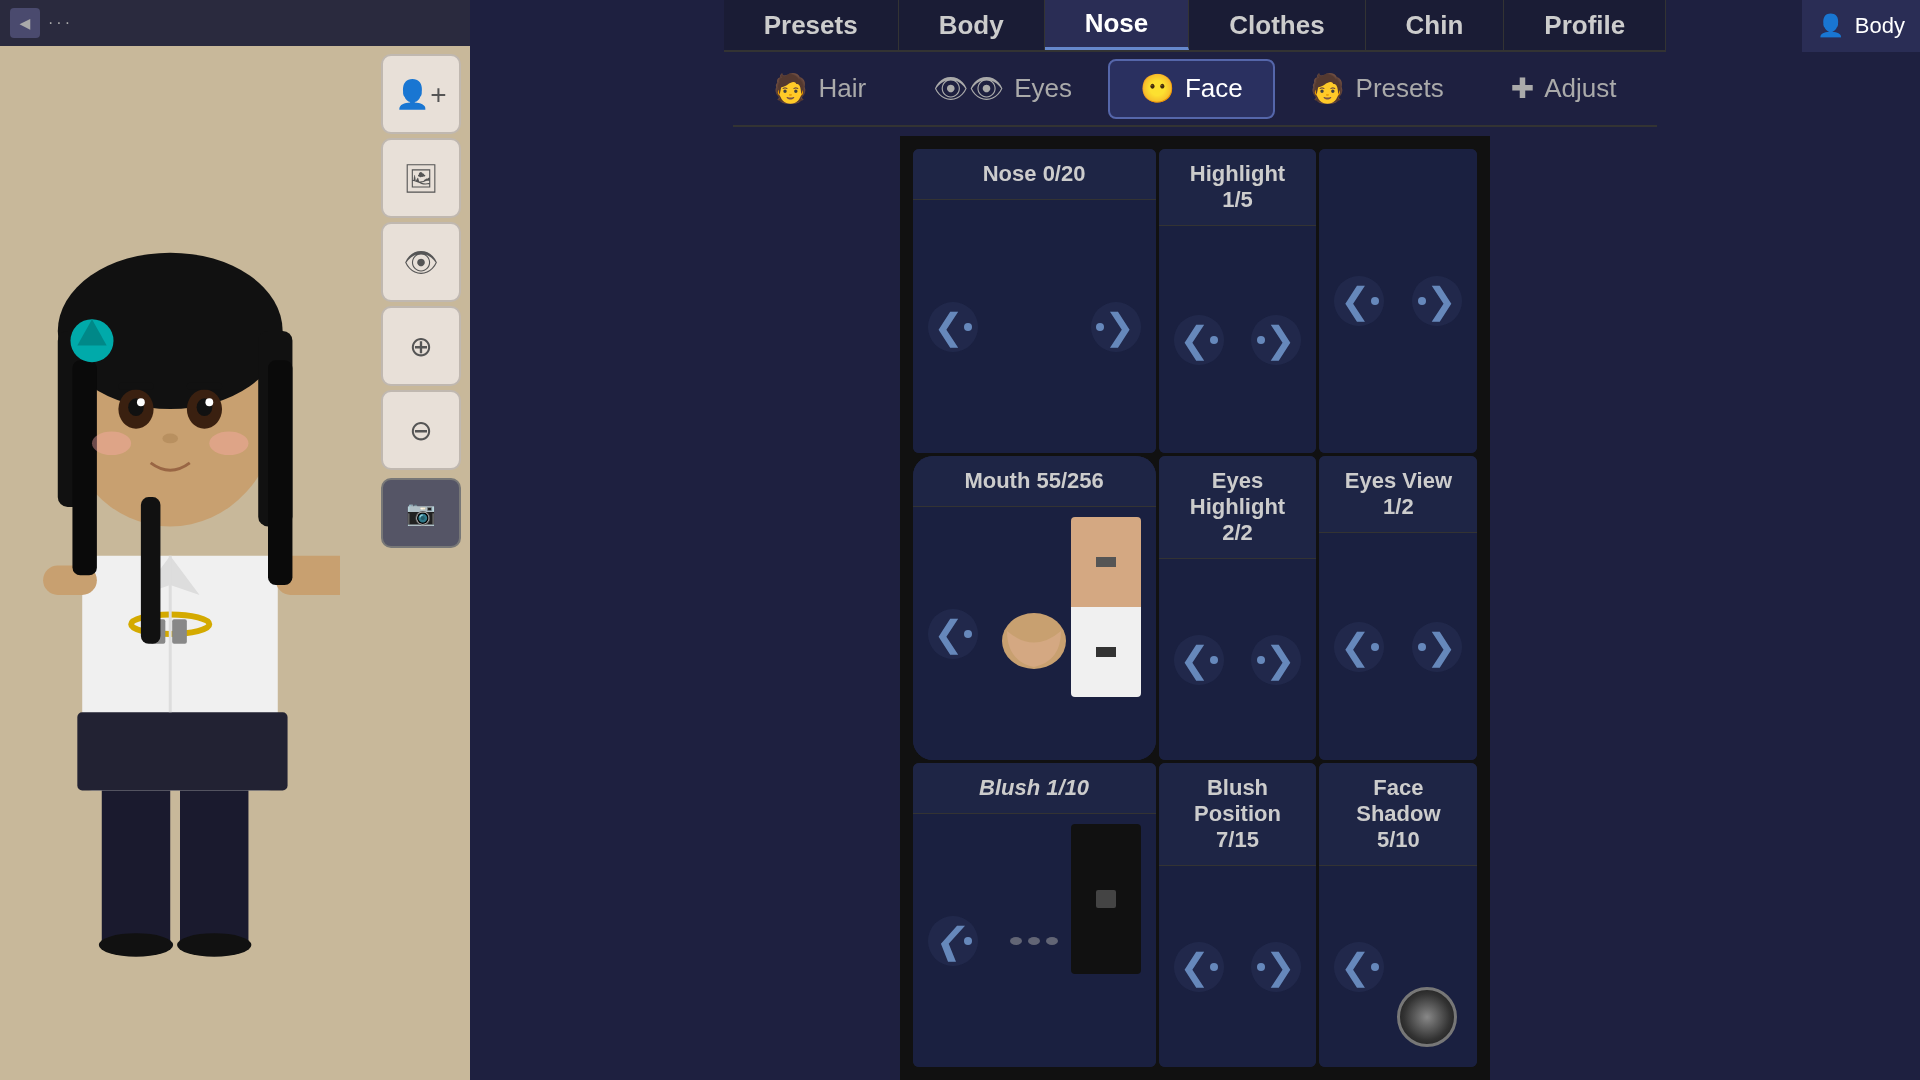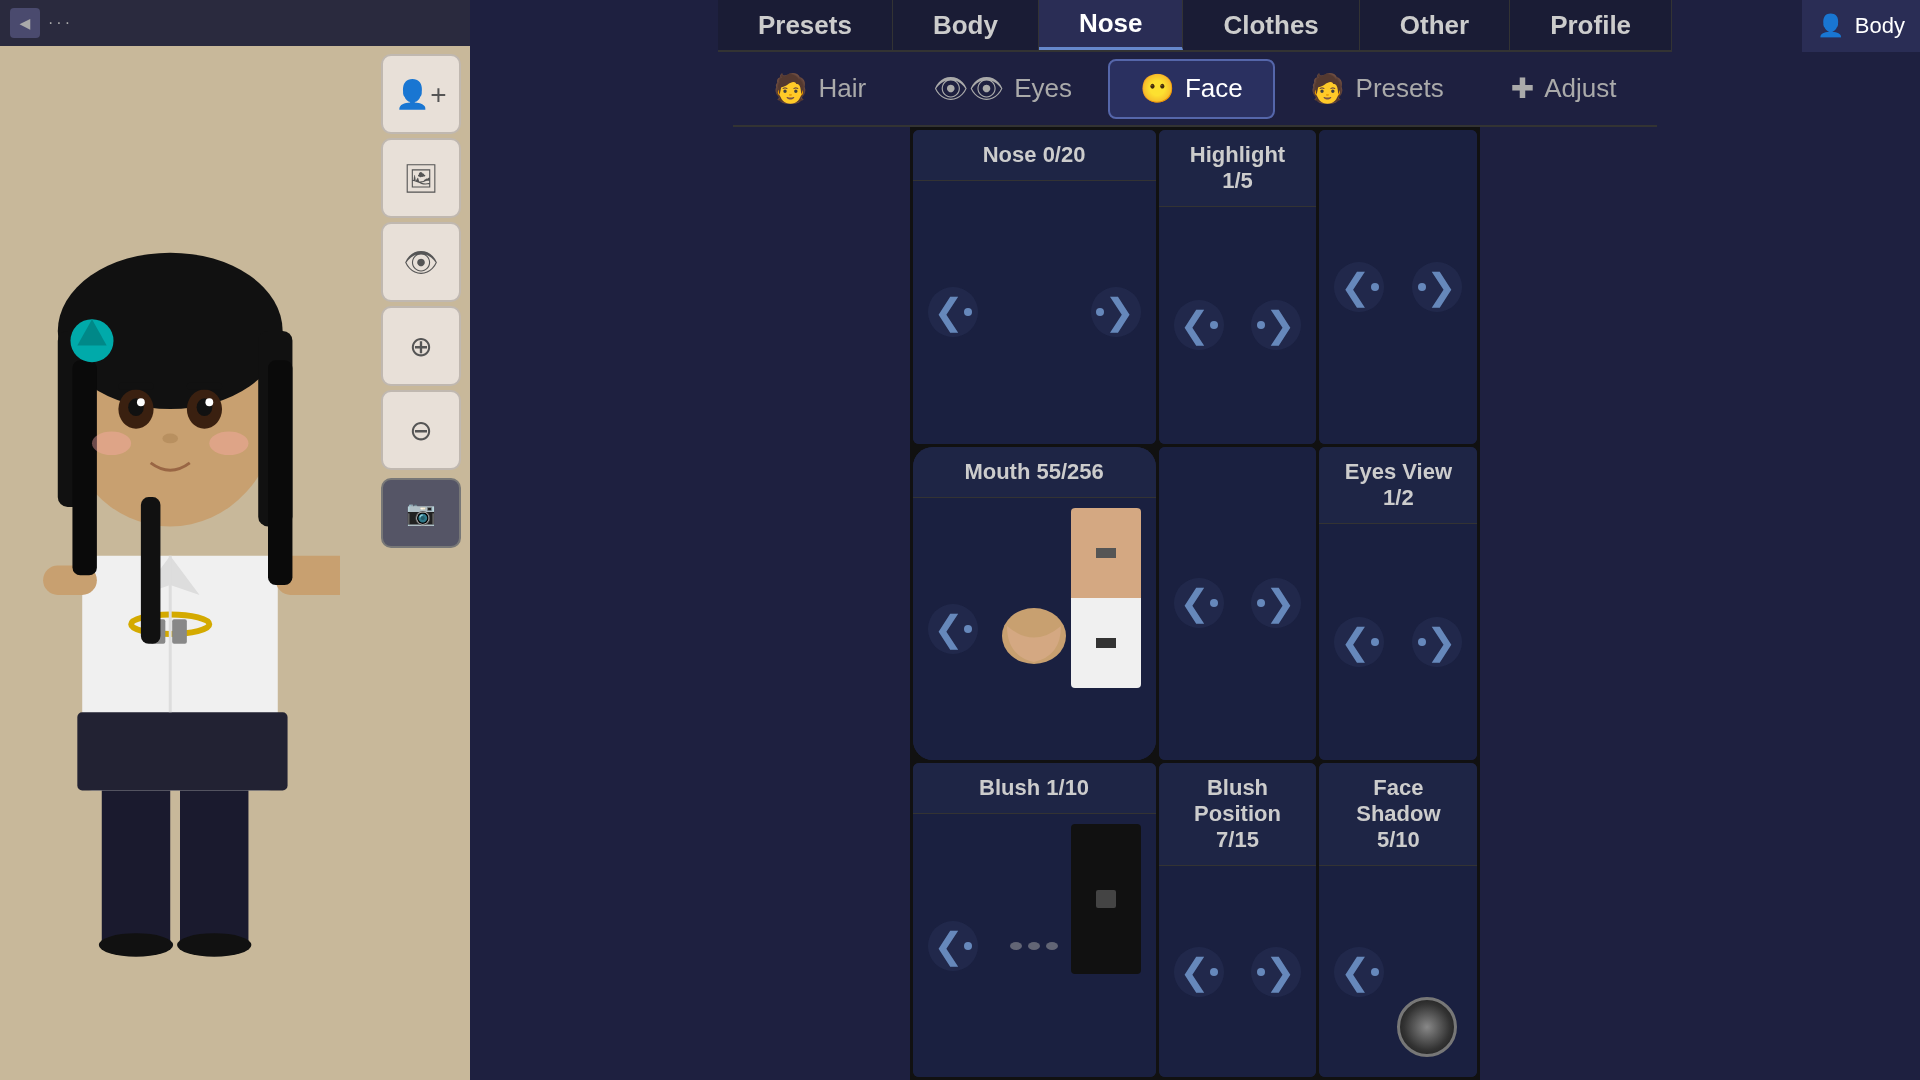--- a/index.html
+++ b/index.html
@@ -180,22 +180,23 @@
       font-size: 28px;
     }
 
     
     .main-content {
       flex: 1;
       display: grid;
       grid-template-columns: 1fr 0.65fr 0.65fr;
       grid-template-rows: repeat(3, 1fr);
       gap: 3px;
-      padding: 3px;
+      padding: 13px;
       background: #111;
+      margin-top: 9px;
     }
 
     .feature-cell {
       background: #1e2545;
       border-radius: 6px;
       display: flex;
       flex-direction: column;
       overflow: hidden;
       position: relative;
     }
@@ -433,21 +434,21 @@
     <div class="top-nav-tab">
       <span>Body</span>
     </div>
     <div class="top-nav-tab active">
       <span>Nose</span>
     </div>
     <div class="top-nav-tab">
       <span>Clothes</span>
     </div>
     <div class="top-nav-tab">
-      <span>Other</span>
+      <span>Chin</span>
     </div>
     <div class="top-nav-tab">
       <span>Profile</span>
     </div>
     <div class="user-badge">
       <span>👤</span>
       <span>Body</span>
     </div>
   </div>
 
@@ -544,20 +545,21 @@
             <div class="swatch-marker-top"></div>
           </div>
           <div class="swatch-bottom" style="display:flex;align-items:center;justify-content:center;">
             <div class="swatch-marker-bottom"></div>
           </div>
         </div>
       </div>
     </div>
 
     <div class="feature-cell">
+      <div class="feature-header">Eyes Highlight 2/2</div>
       <div class="feature-body">
         <div class="nav-arrow">
           <span>❮</span>
           <span class="dot-accent"></span>
         </div>
         <div class="feature-preview"></div>
         <div class="nav-arrow">
           <span class="dot-accent"></span>
           <span>❯</span>
         </div>
@@ -572,21 +574,21 @@
           <span class="dot-accent"></span>
         </div>
         <div class="feature-preview"></div>
         <div class="nav-arrow">
           <span class="dot-accent"></span>
           <span>❯</span>
         </div>
       </div>
     </div>
 
-    <div class="feature-cell" style="position:relative;">
+    <div class="feature-cell" style="position:relative;font-style:italic;">
       <div class="feature-header">Blush 1/10</div>
       <div class="feature-body" style="position:relative;">
         <div class="nav-arrow">
           <span>❮</span>
           <span class="dot-accent"></span>
         </div>
         <div class="feature-preview">
 
           <div style="display:flex;gap:6px;">
             <div style="width:12px;height:8px;background:#aaa;border-radius:50%;opacity:0.5;"></div>

